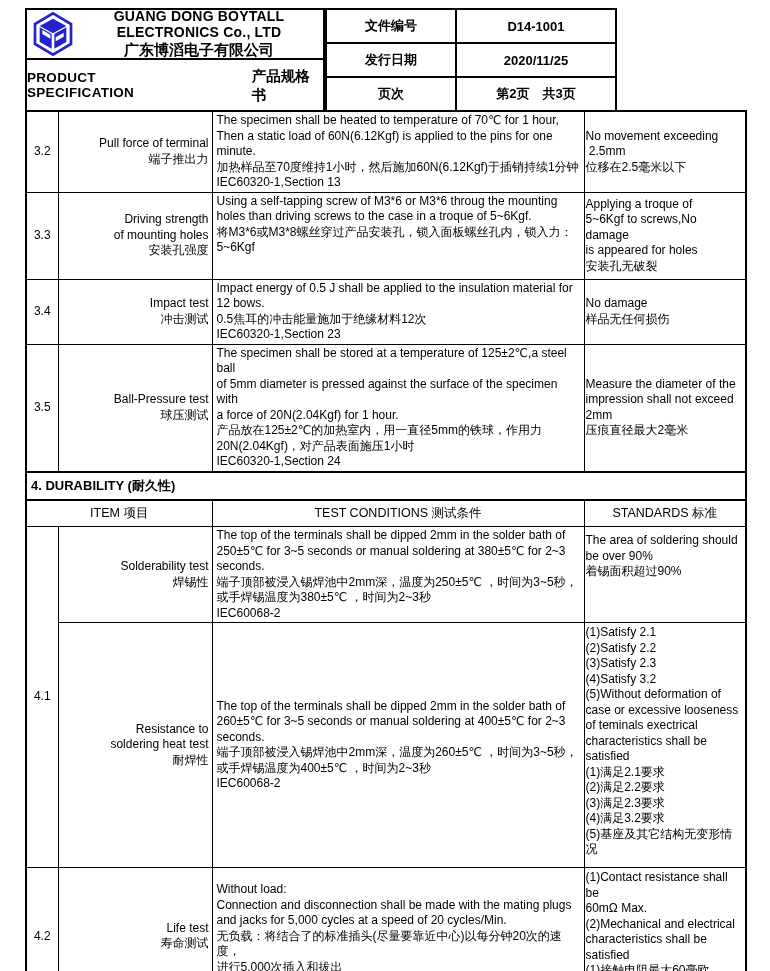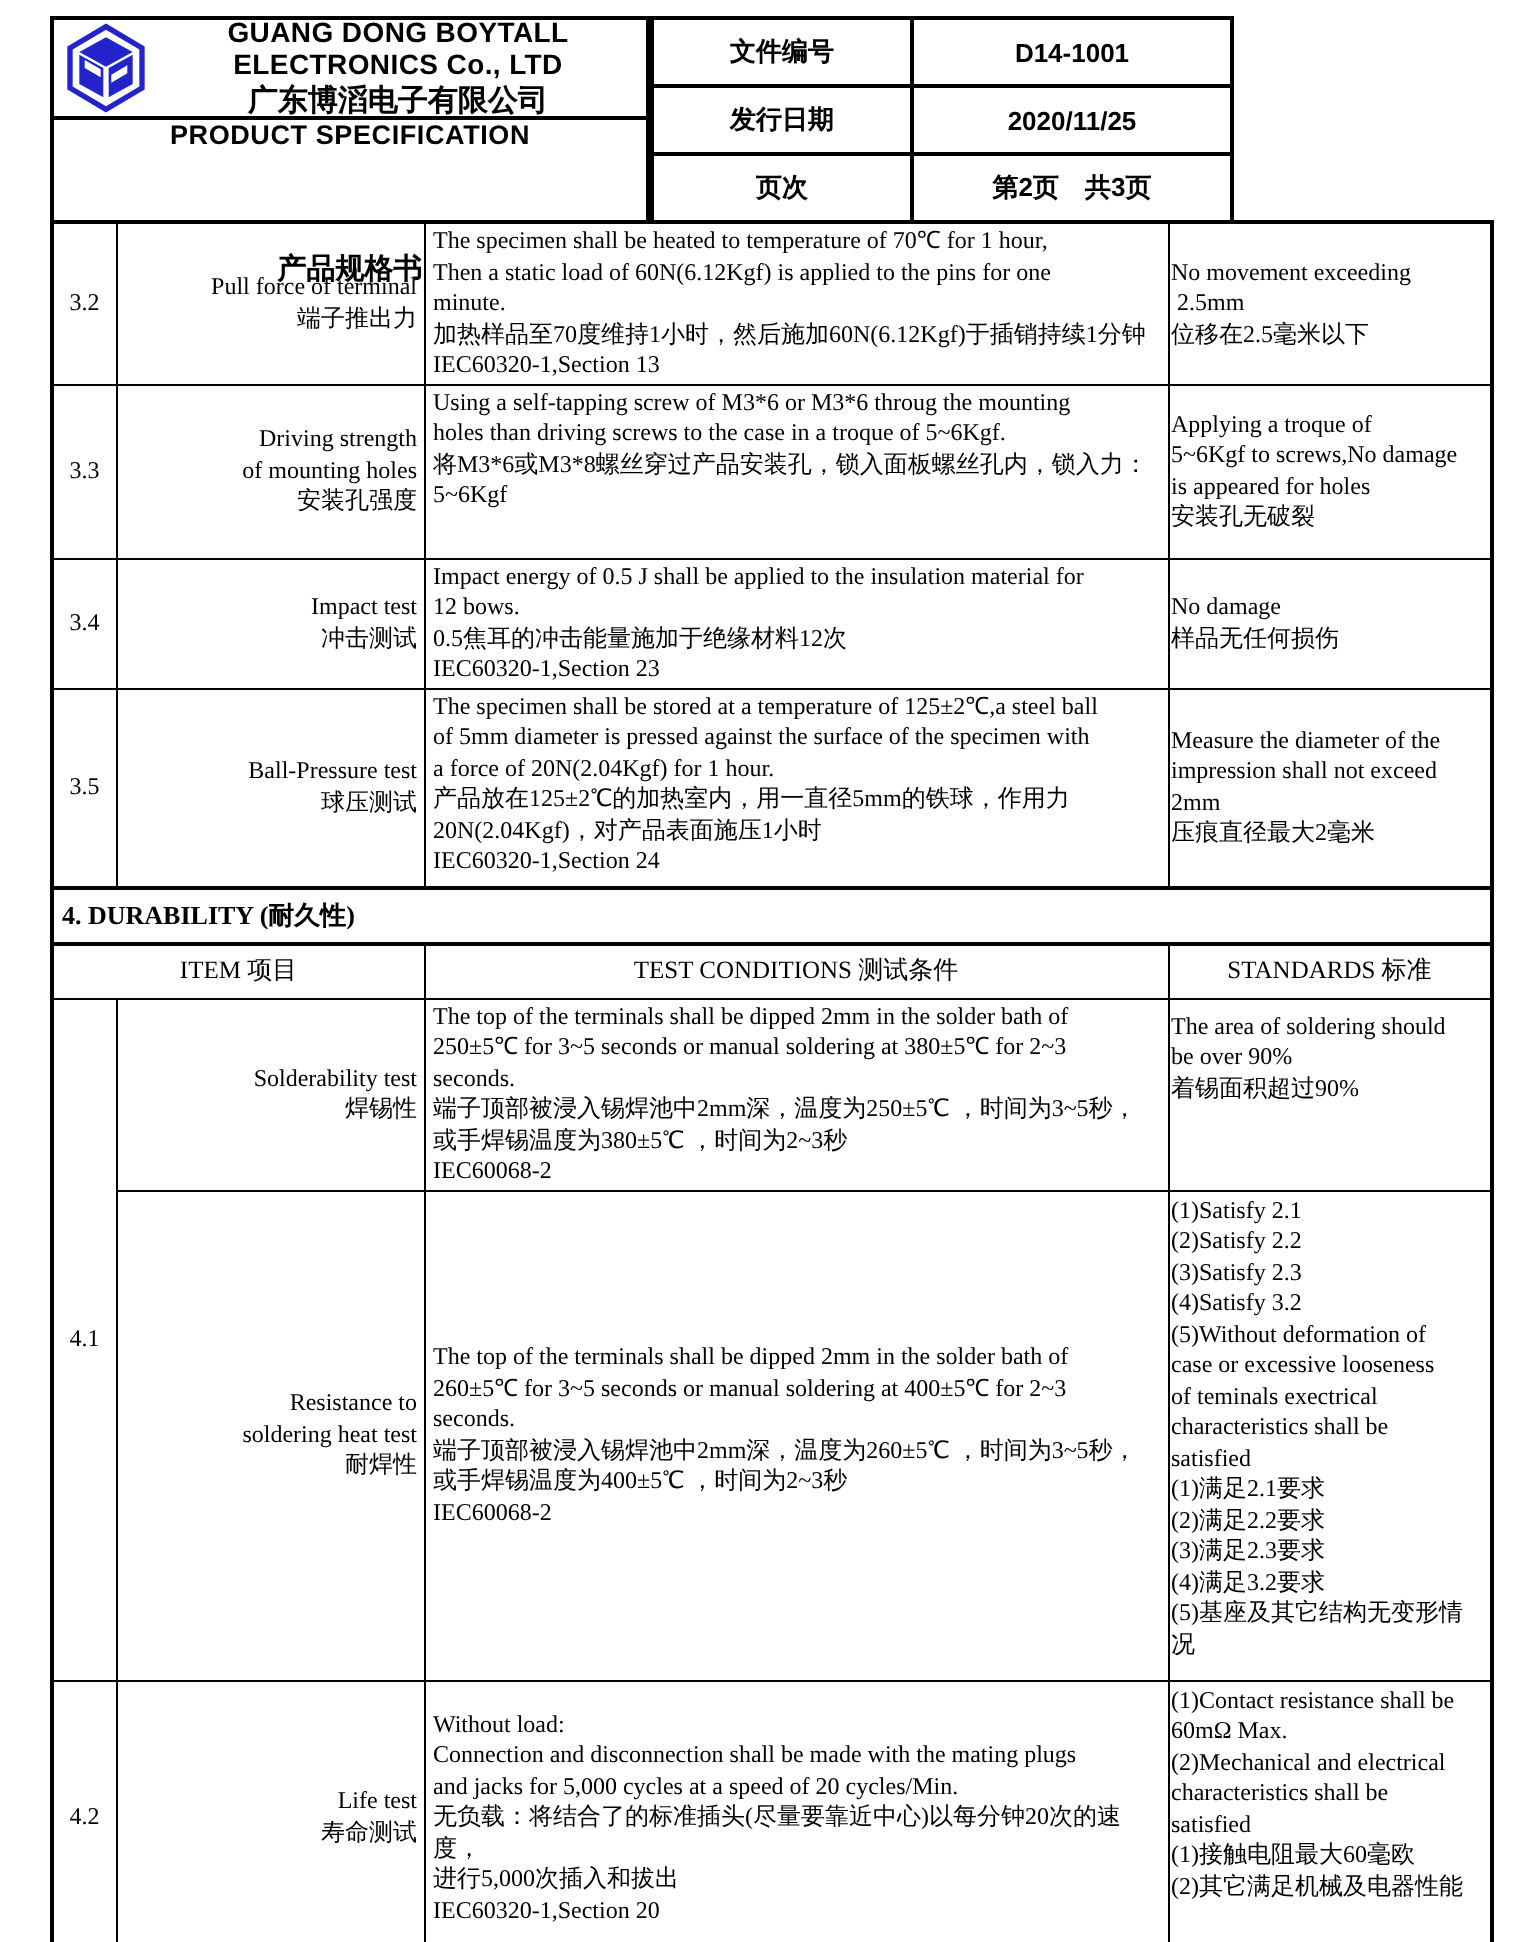--- a/index.html
+++ b/index.html
@@ -20,21 +20,21 @@
   }
   .company-row {
     height: 50px; border-bottom: 2px solid #000;
     display: flex; align-items: center; justify-content: center; gap: 8px;
     padding: 2px 6px;
   }
   .company-text { text-align: center; }
   .company-en { font-size: 14px; font-weight: bold; letter-spacing: 0.2px; }
   .company-cn { font-size: 15px; font-weight: bold; margin-top: 1px; }
   .title-row {
-    height: 50px; display: flex; flex-direction: column;
+    height: 50px; display: flex; flex-direction: row;
     align-items: center; justify-content: space-between; gap: 48px;
   }
   .title-en { font-size: 13.5px; font-weight: bold; letter-spacing: 0.3px; }
   .title-cn { font-size: 14.5px; font-weight: bold; margin-top: 2px; }
 
   .head-right { width: 290px; border-collapse: collapse; table-layout: fixed; }
   .head-right td {
     border: 2px solid #000; height: 26px;
     font-size: 13px; font-weight: bold; text-align: center; vertical-align: middle;
   }
@@ -44,21 +44,20 @@
   
   table.main {
     width: 720px; border-collapse: collapse; table-layout: fixed;
     margin-top: -2px; border: 2px solid #000;
   }
   .main td {
     border: 1.5px solid #000;
     font-size: 12px; line-height: 15.5px;
     padding: 1px 3px;
     overflow: hidden;
-    font-family: Liberation Serif, serif;
   }
   .pre { white-space: pre-wrap; word-wrap: break-word; }
   td.num   { text-align: center; vertical-align: middle; }
   td.item  { text-align: right; vertical-align: middle; }
   td.cond  { text-align: left; vertical-align: top; padding-left: 4px; }
   td.cond.vmid { vertical-align: middle; }
   td.std   { text-align: left; vertical-align: middle; padding-left: 1px; }
   td.std.vtop { vertical-align: top; padding-top: 6px; }
   td.std.vtop0 { vertical-align: top; padding-top: 2px; }
   td.banner {

